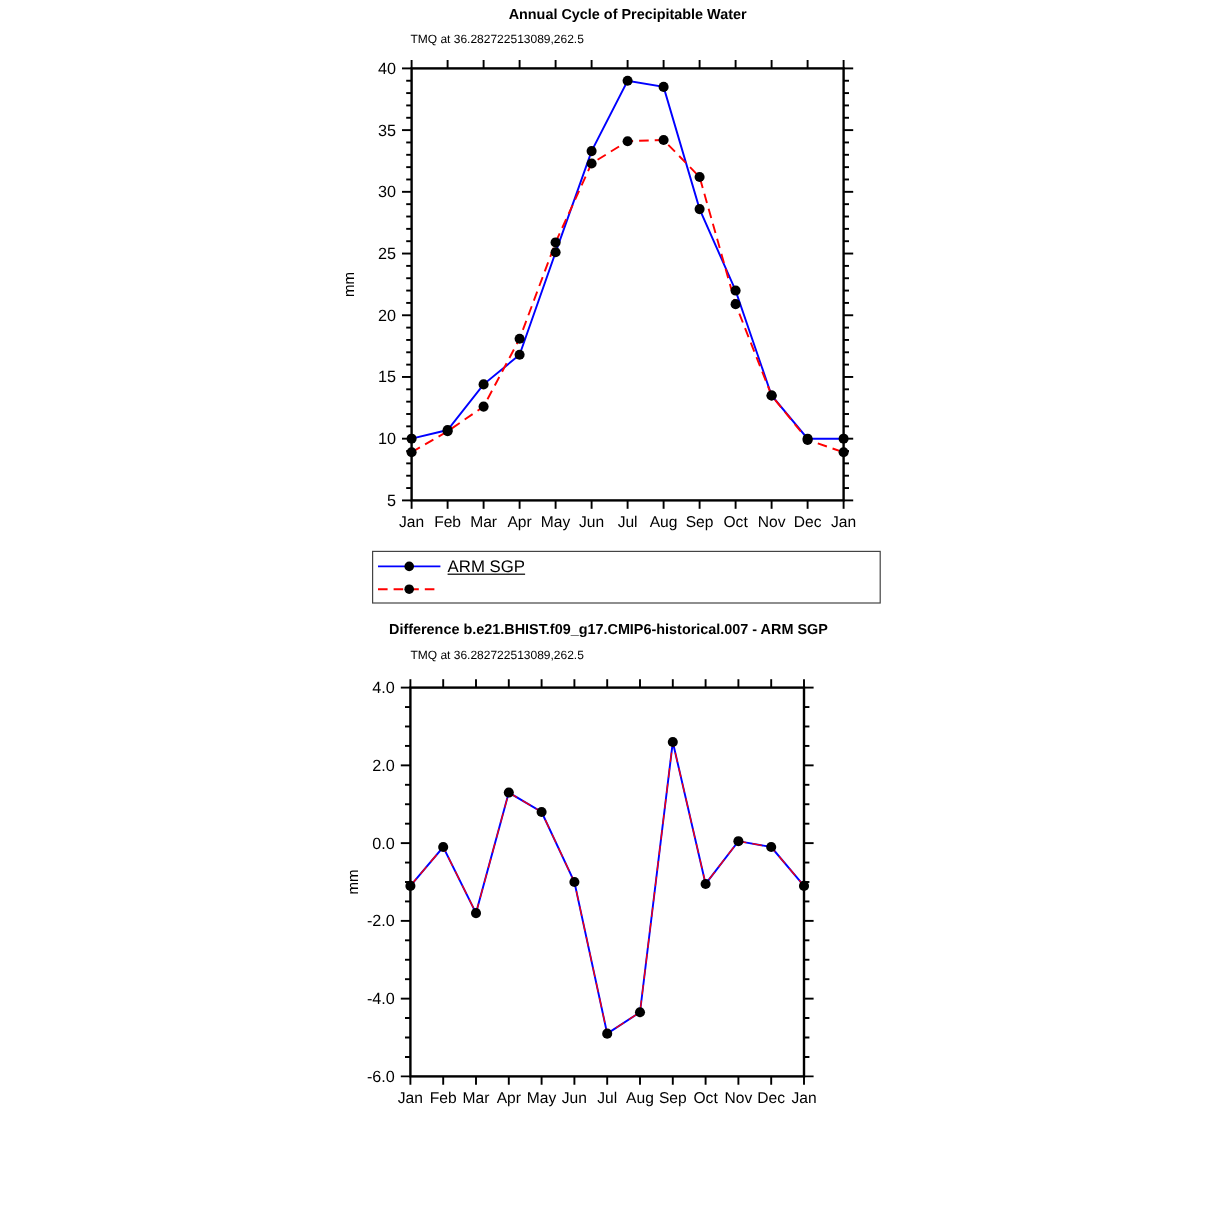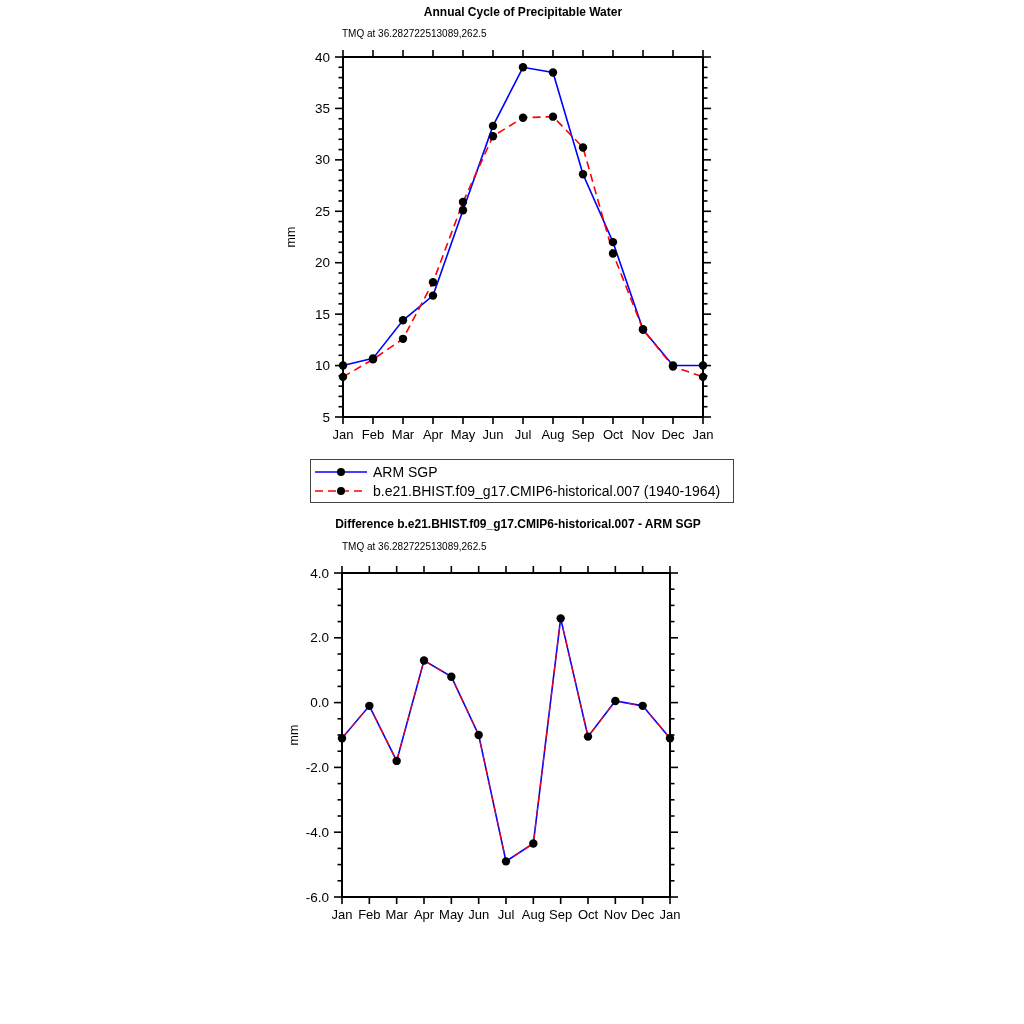--- a/index.html
+++ b/index.html
@@ -22,21 +22,21 @@
   .legend-row .lsample{flex:0 0 auto;margin-right:3px;}
   .legend-label{font-size:14px;white-space:nowrap;}
 </style>
 </head>
 <body>
 
 <div class="abs chart-title" style="left:343px;top:5px;width:360px;">Annual Cycle of Precipitable Water</div>
 <div class="abs chart-subtitle" style="left:342px;top:28px;">TMQ at 36.282722513089,262.5</div>
 <div class="abs ylab" style="left:291px;top:237px;">mm</div>
 
-<div class="abs chart-title" style="left:268px;top:517px;width:500px;">Difference b.e21.BHIST.f09_g17.CMIP6-historical.007 - ARM SGP</div>
+<div class="abs chart-title" style="left:257px;top:517px;width:500px;">Difference b.e21.BHIST.f09_g17.CMIP6-historical.007 - ARM SGP</div>
 <div class="abs chart-subtitle" style="left:342px;top:541px;">TMQ at 36.282722513089,262.5</div>
 <div class="abs ylab" style="left:294px;top:735px;">mm</div>
 
 <svg id="plots" width="1024" height="1024" viewBox="0 0 1024 1024">
     <g>
       <line x1="335" y1="417" x2="343" y2="417" stroke="#000" stroke-width="1.6"></line>
       <line x1="703" y1="417" x2="711" y2="417" stroke="#000" stroke-width="1.6"></line>
       <text x="330" y="421.6" text-anchor="end" font-size="13.5">5</text>
       <line x1="338.5" y1="406.7142857142857" x2="343" y2="406.7142857142857" stroke="#000" stroke-width="1.6"></line>
       <line x1="703" y1="406.7142857142857" x2="707.5" y2="406.7142857142857" stroke="#000" stroke-width="1.6"></line>
@@ -284,28 +284,27 @@
       <circle cx="506" cy="861.36" r="4.2" fill="#000000"></circle>
       <circle cx="533.3333333333334" cy="843.54" r="4.2" fill="#000000"></circle>
       <circle cx="560.6666666666666" cy="618.36" r="4.2" fill="#000000"></circle>
       <circle cx="588" cy="736.62" r="4.2" fill="#000000"></circle>
       <circle cx="615.3333333333333" cy="700.98" r="4.2" fill="#000000"></circle>
       <circle cx="642.6666666666667" cy="705.8399999999999" r="4.2" fill="#000000"></circle>
       <circle cx="670" cy="738.24" r="4.2" fill="#000000"></circle>
     </g>
   </svg>
 
-<div class="abs legend-box" style="left:310px;top:459px;width:424px;">
+<div class="abs legend-box" style="left:310px;top:459px;width:424px;text-decoration:underline;">
   <div class="legend-row">
     <svg class="lsample" width="56" height="12" viewBox="0 0 56 12">
       <line x1="1" y1="6" x2="53" y2="6" stroke-width="1.6" stroke="#0000ff"></line>
       <circle cx="27" cy="6" r="4" fill="#000000"></circle>
     </svg>
     <span class="legend-label">ARM SGP</span>
   </div>
   <div class="legend-row">
     <svg class="lsample" width="56" height="12" viewBox="0 0 56 12">
       <line x1="1" y1="6" x2="53" y2="6" stroke-width="1.6" stroke-dasharray="8 5" stroke="#ff0000"></line>
       <circle cx="27" cy="6" r="4" fill="#000000"></circle>
     </svg>
-    <span class="legend-label">b.e21.BHIST.f09_g17.CMIP6-historical.007 (1940-1964)</span>
   </div>
 </div>
 
 </body></html>

